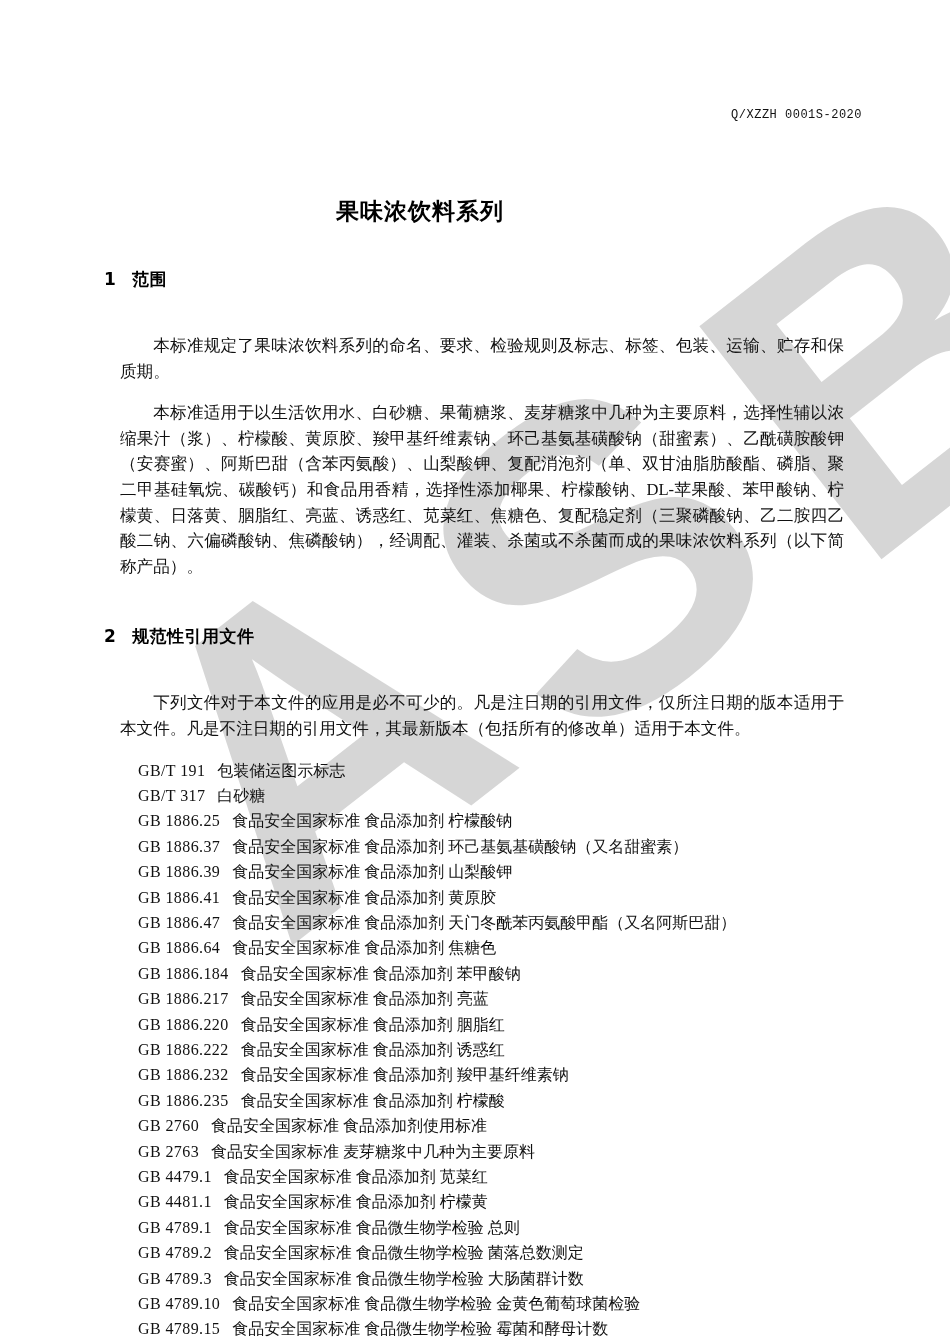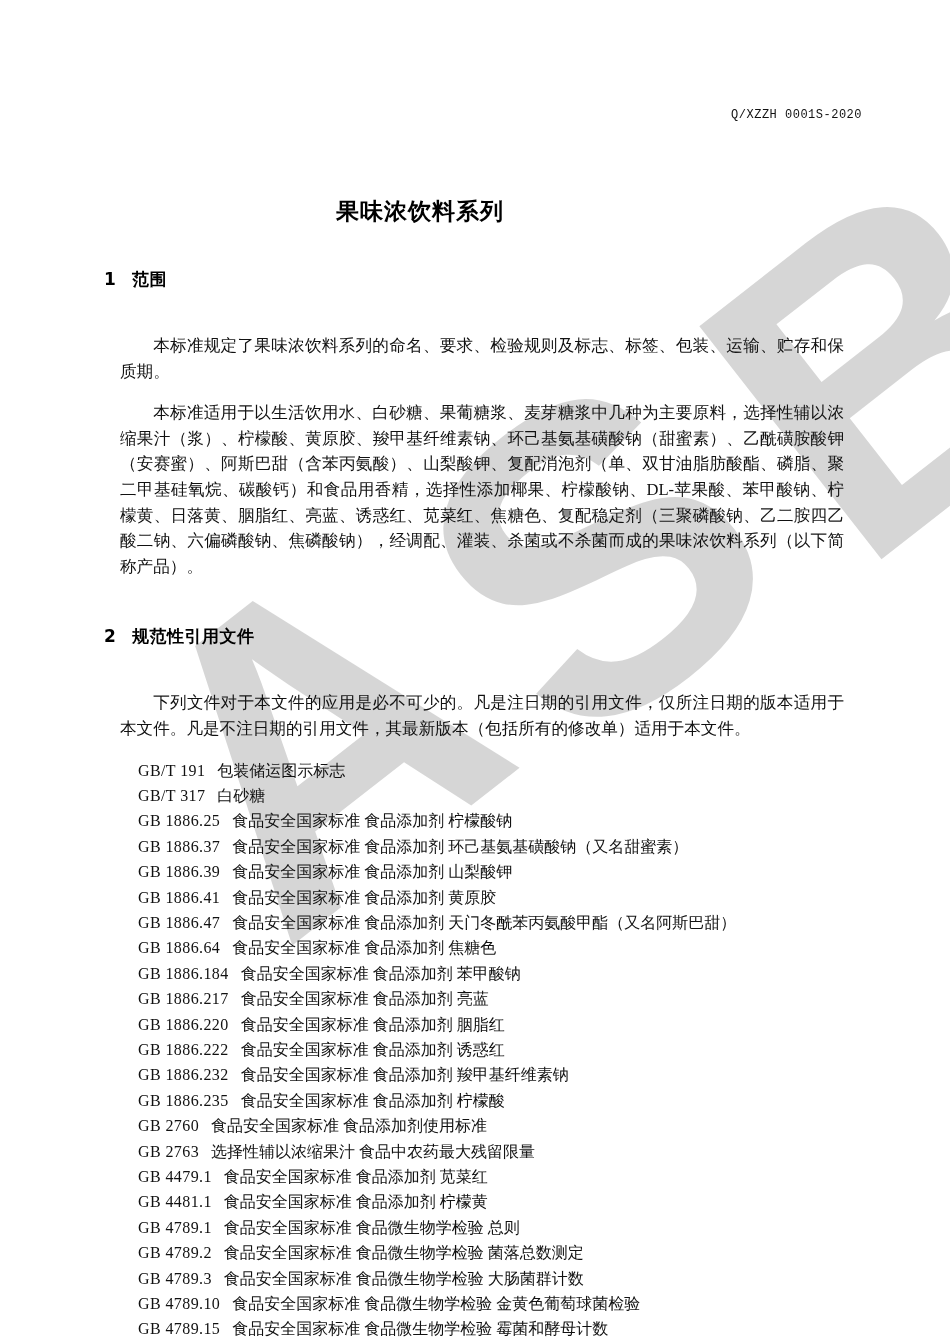--- a/index.html
+++ b/index.html
@@ -186,21 +186,21 @@
           <li><span class="ref-code">GB 1886.41</span><span class="ref-gap"></span><span>食品安全国家标准 食品添加剂 黄原胶</span></li>
           <li><span class="ref-code">GB 1886.47</span><span class="ref-gap"></span><span>食品安全国家标准 食品添加剂 天门冬酰苯丙氨酸甲酯（又名阿斯巴甜）</span></li>
           <li><span class="ref-code">GB 1886.64</span><span class="ref-gap"></span><span>食品安全国家标准 食品添加剂 焦糖色</span></li>
           <li><span class="ref-code">GB 1886.184</span><span class="ref-gap"></span><span>食品安全国家标准 食品添加剂 苯甲酸钠</span></li>
           <li><span class="ref-code">GB 1886.217</span><span class="ref-gap"></span><span>食品安全国家标准 食品添加剂 亮蓝</span></li>
           <li><span class="ref-code">GB 1886.220</span><span class="ref-gap"></span><span>食品安全国家标准 食品添加剂 胭脂红</span></li>
           <li><span class="ref-code">GB 1886.222</span><span class="ref-gap"></span><span>食品安全国家标准 食品添加剂 诱惑红</span></li>
           <li><span class="ref-code">GB 1886.232</span><span class="ref-gap"></span><span>食品安全国家标准 食品添加剂 羧甲基纤维素钠</span></li>
           <li><span class="ref-code">GB 1886.235</span><span class="ref-gap"></span><span>食品安全国家标准 食品添加剂 柠檬酸</span></li>
           <li><span class="ref-code">GB 2760</span><span class="ref-gap"></span><span>食品安全国家标准 食品添加剂使用标准</span></li>
-          <li><span class="ref-code">GB 2763</span><span class="ref-gap"></span><span>选择性辅以浓缩果汁 食品中农药最大残留限量</span></li>
+          <li><span class="ref-code">GB 2763</span><span class="ref-gap"></span><span>食品安全国家标准 麦芽糖浆中几种为主要原料</span></li>
           <li><span class="ref-code">GB 4479.1</span><span class="ref-gap"></span><span>食品安全国家标准 食品添加剂 苋菜红</span></li>
           <li><span class="ref-code">GB 4481.1</span><span class="ref-gap"></span><span>食品安全国家标准 食品添加剂 柠檬黄</span></li>
           <li><span class="ref-code">GB 4789.1</span><span class="ref-gap"></span><span>食品安全国家标准 食品微生物学检验 总则</span></li>
           <li><span class="ref-code">GB 4789.2</span><span class="ref-gap"></span><span>食品安全国家标准 食品微生物学检验 菌落总数测定</span></li>
           <li><span class="ref-code">GB 4789.3</span><span class="ref-gap"></span><span>食品安全国家标准 食品微生物学检验 大肠菌群计数</span></li>
           <li><span class="ref-code">GB 4789.10</span><span class="ref-gap"></span><span>食品安全国家标准 食品微生物学检验 金黄色葡萄球菌检验</span></li>
           <li><span class="ref-code">GB 4789.15</span><span class="ref-gap"></span><span>食品安全国家标准 食品微生物学检验 霉菌和酵母计数</span></li>
         </ul>
 
     </div>

